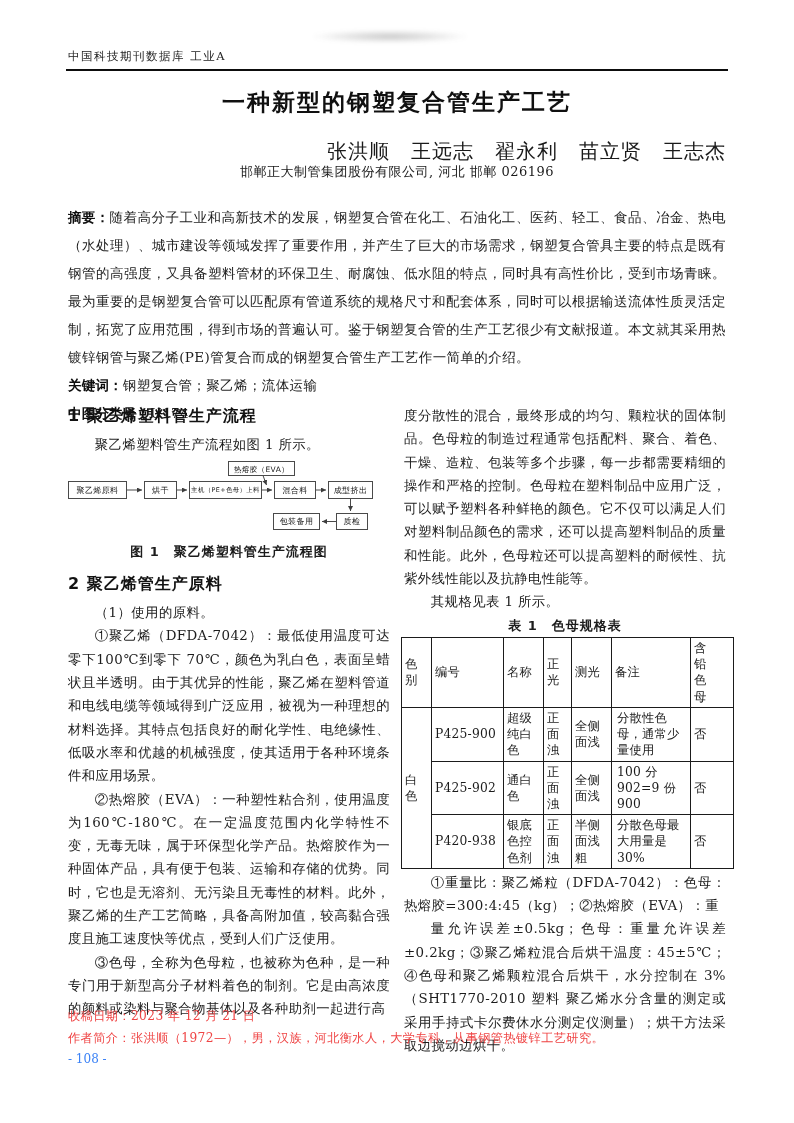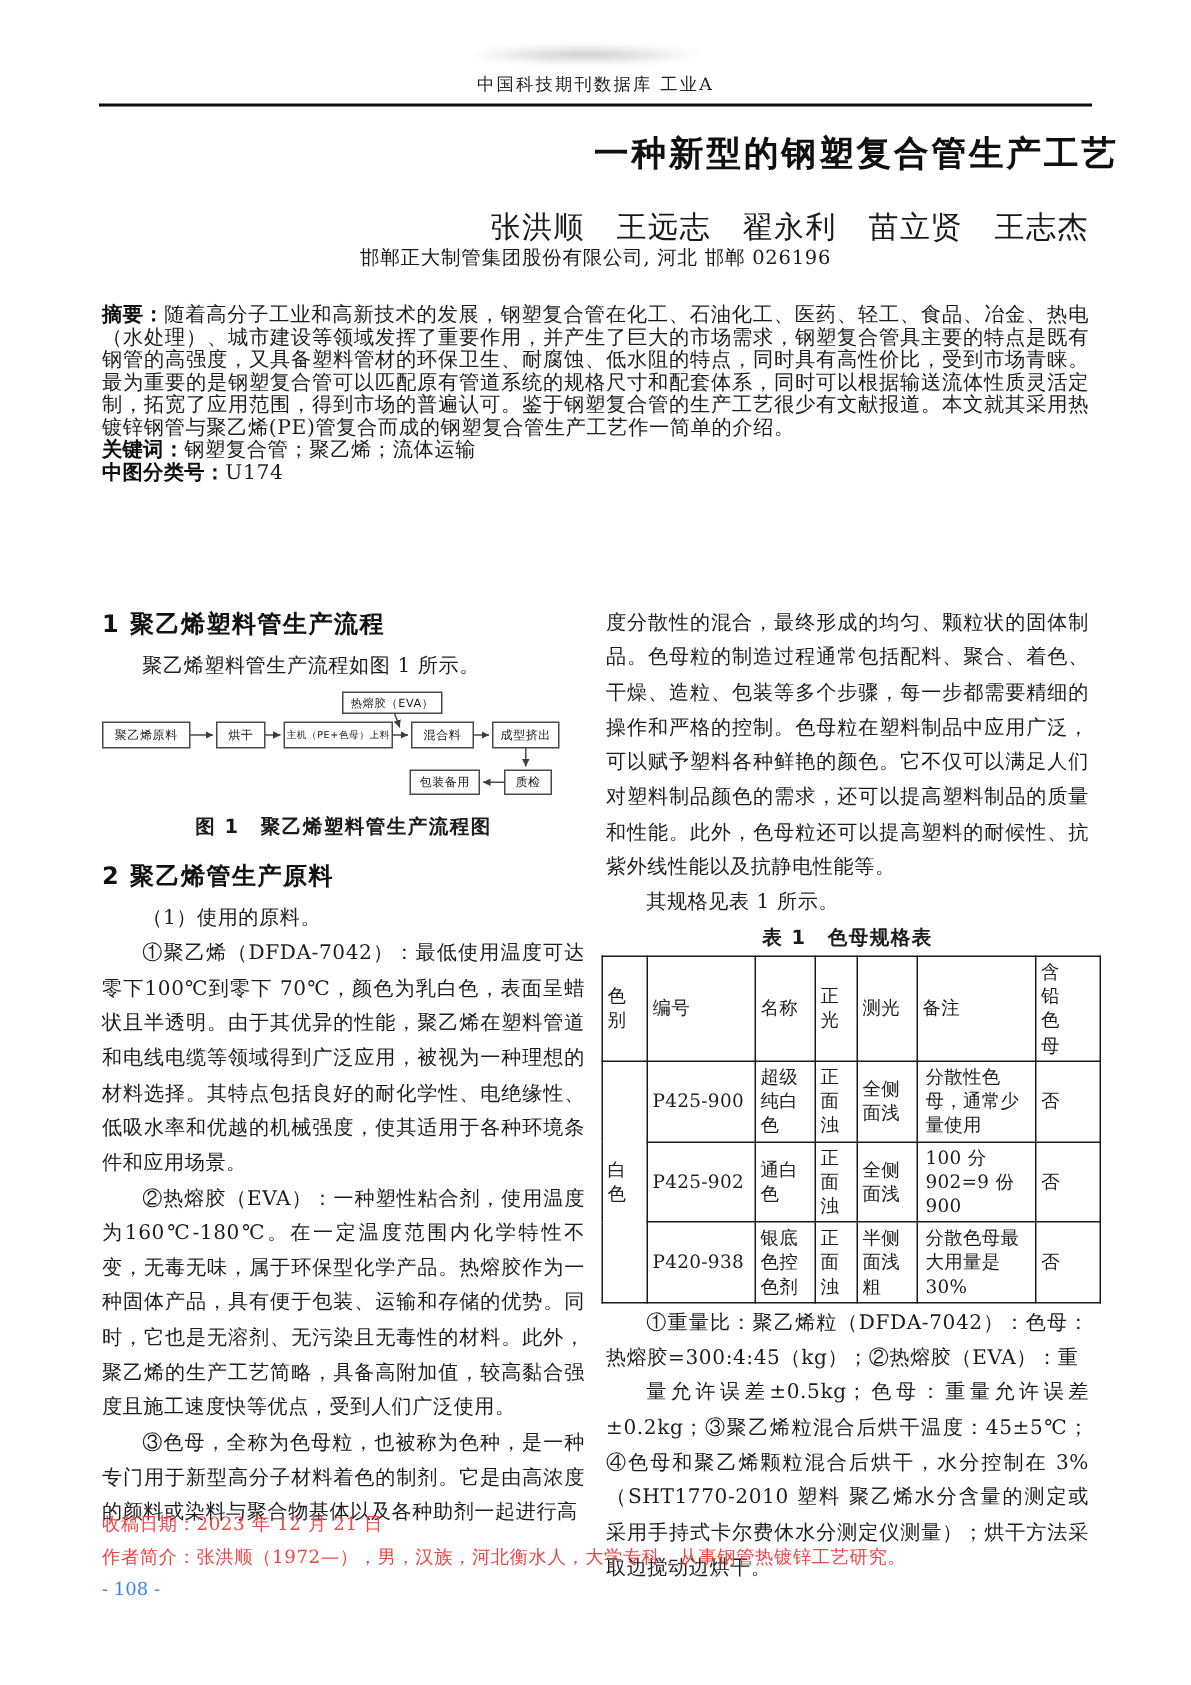--- a/index.html
+++ b/index.html
@@ -4,33 +4,33 @@
 <style>
   html,body { margin:0; padding:0; }
   body {
     width:794px; height:1123px; position:relative; overflow:hidden;
     background:#ffffff; color:#1c1c1c;
     font-family:"DejaVu Serif","Liberation Serif",serif;
   }
   .smudge { position:absolute; top:30px; left:310px; width:160px; height:13px;
     background:radial-gradient(ellipse at center, rgba(70,70,70,.30), rgba(70,70,70,0) 70%);
     filter:blur(2px); }
-  .hdr { position:absolute; top:49px; left:68px; width:658px; text-align:center;
+  .hdr { position:absolute; top:49px; left:68px; width:658px; 
     font-size:11.5px; letter-spacing:1.5px; color:#222; }
   .rule { position:absolute; top:69px; left:66px; width:662px; height:0;
     border-top:2px solid #0d0d0d; }
   .title { position:absolute; top:87px; left:48px; width:698px; text-align:center;
     font-family:"DejaVu Sans","Liberation Sans",sans-serif; font-weight:700;
     font-size:23px; letter-spacing:2px; color:#101010; }
   .authors { position:absolute; top:138px; left:68px; width:658px; text-align:right;
     font-size:20px; letter-spacing:1px; color:#1a1a1a; }
   .affil { position:absolute; top:163px; left:68px; width:658px; text-align:center;
     font-size:13px; letter-spacing:0.5px; color:#1a1a1a; }
   .front { position:absolute; top:203px; left:68px; width:658px;
-    font-size:13.5px; line-height:15px; text-align:justify; letter-spacing:0.4px; }
+    font-size:13.5px; line-height:28px; text-align:justify; letter-spacing:0.4px; }
   .front p { margin:0; }
   .lbl { font-family:"DejaVu Sans","Liberation Sans",sans-serif; font-weight:700;
     letter-spacing:0.2px; color:#0e0e0e; }
   .col { position:absolute; top:404px; width:322px; font-size:13.4px;
     line-height:23.3px; text-align:justify; letter-spacing:0.4px; }
   .col-left { left:68px; }
   .col-right { left:404px; }
   .sec { font-family:"DejaVu Sans","Liberation Sans",sans-serif; font-weight:700;
     font-size:16px; letter-spacing:1px; margin:0 0 6px 0; color:#121212; text-align:left; }
   .sec2 { margin-top:9px; }
@@ -58,21 +58,21 @@
   .pageno { position:absolute; left:68px; top:1052px; font-size:12px; color:#3b82f6; }
 </style>
 </head>
 <body>
 
 <div class="smudge"></div>
 
 <div class="hdr">中国科技期刊数据库 工业A</div>
 <div class="rule"></div>
 
-<h1 class="title" style="margin:0;text-align:right;">一种新型的钢塑复合管生产工艺</h1>
+<h1 class="title" style="margin:0;">一种新型的钢塑复合管生产工艺</h1>
 <div class="authors">张洪顺　王远志　翟永利　苗立贤　王志杰</div>
 <div class="affil">邯郸正大制管集团股份有限公司, 河北 邯郸 026196</div>
 
 <div class="front">
   <p><span class="lbl">摘要：</span><span>随着高分子工业和高新技术的发展，钢塑复合管在化工、石油化工、医药、轻工、食品、冶金、热电（水处理）、城市建设等领域发挥了重要作用，并产生了巨大的市场需求，钢塑复合管具主要的特点是既有钢管的高强度，又具备塑料管材的环保卫生、耐腐蚀、低水阻的特点，同时具有高性价比，受到市场青睐。最为重要的是钢塑复合管可以匹配原有管道系统的规格尺寸和配套体系，同时可以根据输送流体性质灵活定制，拓宽了应用范围，得到市场的普遍认可。鉴于钢塑复合管的生产工艺很少有文献报道。本文就其采用热镀锌钢管与聚乙烯(PE)管复合而成的钢塑复合管生产工艺作一简单的介绍。</span></p>
   <p><span class="lbl">关键词：</span><span>钢塑复合管；聚乙烯；流体运输</span></p>
   <p><span class="lbl">中图分类号：</span><span>U174</span></p>
 </div>
 
 <div class="col col-left">

